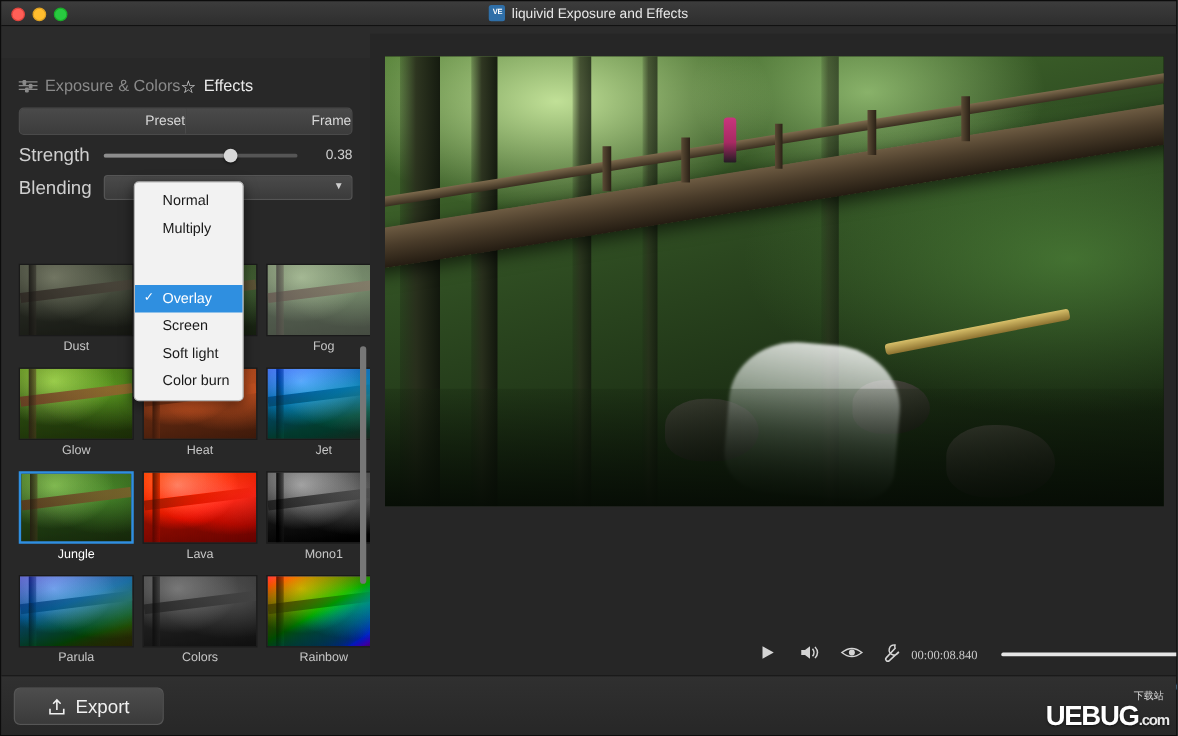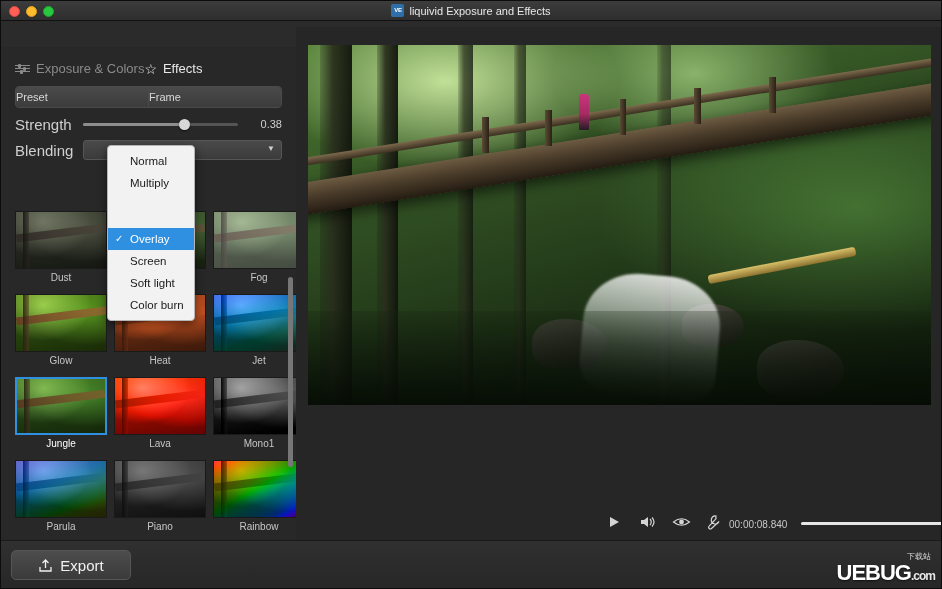--- a/index.html
+++ b/index.html
@@ -89,21 +89,21 @@
 
   
   .seg-row { padding: 0 14px; }
   .segmented {
     display: flex; width: 100%; height: 22px;
     border-radius: 4px; overflow: hidden;
     border: 1px solid #4a4a4a;
     background: #3a3a3a;
   }
   .segmented div {
-    flex: 1; text-align: left; font-size: 11px; color: #d8d8d8;
+    flex: 1; text-align: right; font-size: 11px; color: #d8d8d8;
     line-height: 20px; cursor: pointer;
     background: linear-gradient(180deg, #4a4a4a, #3c3c3c);
   }
   .segmented div:first-child { border-right: 1px solid #4a4a4a; }
 
   
   .ctl-row {
     display: flex; align-items: center;
     padding: 6px 14px 0 14px; height: 26px;
   }
@@ -283,21 +283,21 @@
 
   
   .transport {
     position: absolute; left: 310px; top: 487px;
     display: flex; align-items: center; gap: 16px;
   }
   .t-icon { width: 17px; height: 16px; cursor: pointer; }
   .time-label {
     position: absolute; left: 433px; top: 492px;
     font-size: 10px; color: #c9c9c9;
-    font-family: Liberation Sans, sans-serif;
+    font-family: Liberation Serif, serif;
   }
   .tl-track {
     position: absolute; height: 3px; border-radius: 2px; background: #e6e6e6;
   }
   .tl-knob {
     position: absolute; width: 12px; height: 12px; border-radius: 50%;
     background: #fff; border: 1px solid #bdbdbd;
     box-shadow: 0 1px 2px rgba(0,0,0,.5);
   }
   .tl-knob.ring {
@@ -486,21 +486,21 @@
             <div class="scene" style="filter:grayscale(1) brightness(1.05)"></div>
             <div style="position:absolute;inset:0;background:linear-gradient(160deg,#3a3fb0 0%,#2b86c0 40%,#6fbf88 70%,#e8e060 100%);mix-blend-mode:color;opacity:.9"></div>
           </div>
           <div class="cap">Parula</div>
         </div>
 
         <div class="cell">
           <div class="thumb">
             <div class="scene" style="filter:grayscale(1) contrast(1.1) brightness(.8)"></div>
           </div>
-          <div class="cap">Piano</div>
+          <div class="cap">Colors</div>
         </div>
 
         <div class="cell">
           <div class="thumb">
             <div class="scene" style="filter:grayscale(1) brightness(1.1)"></div>
             <div style="position:absolute;inset:0;background:linear-gradient(150deg,#ff1f1f 0%,#ffd400 22%,#28c200 45%,#00c8d8 66%,#1040e0 85%,#c01ad0 100%);mix-blend-mode:color;opacity:1"></div>
           </div>
           <div class="cap">Rainbow</div>
         </div>
 

